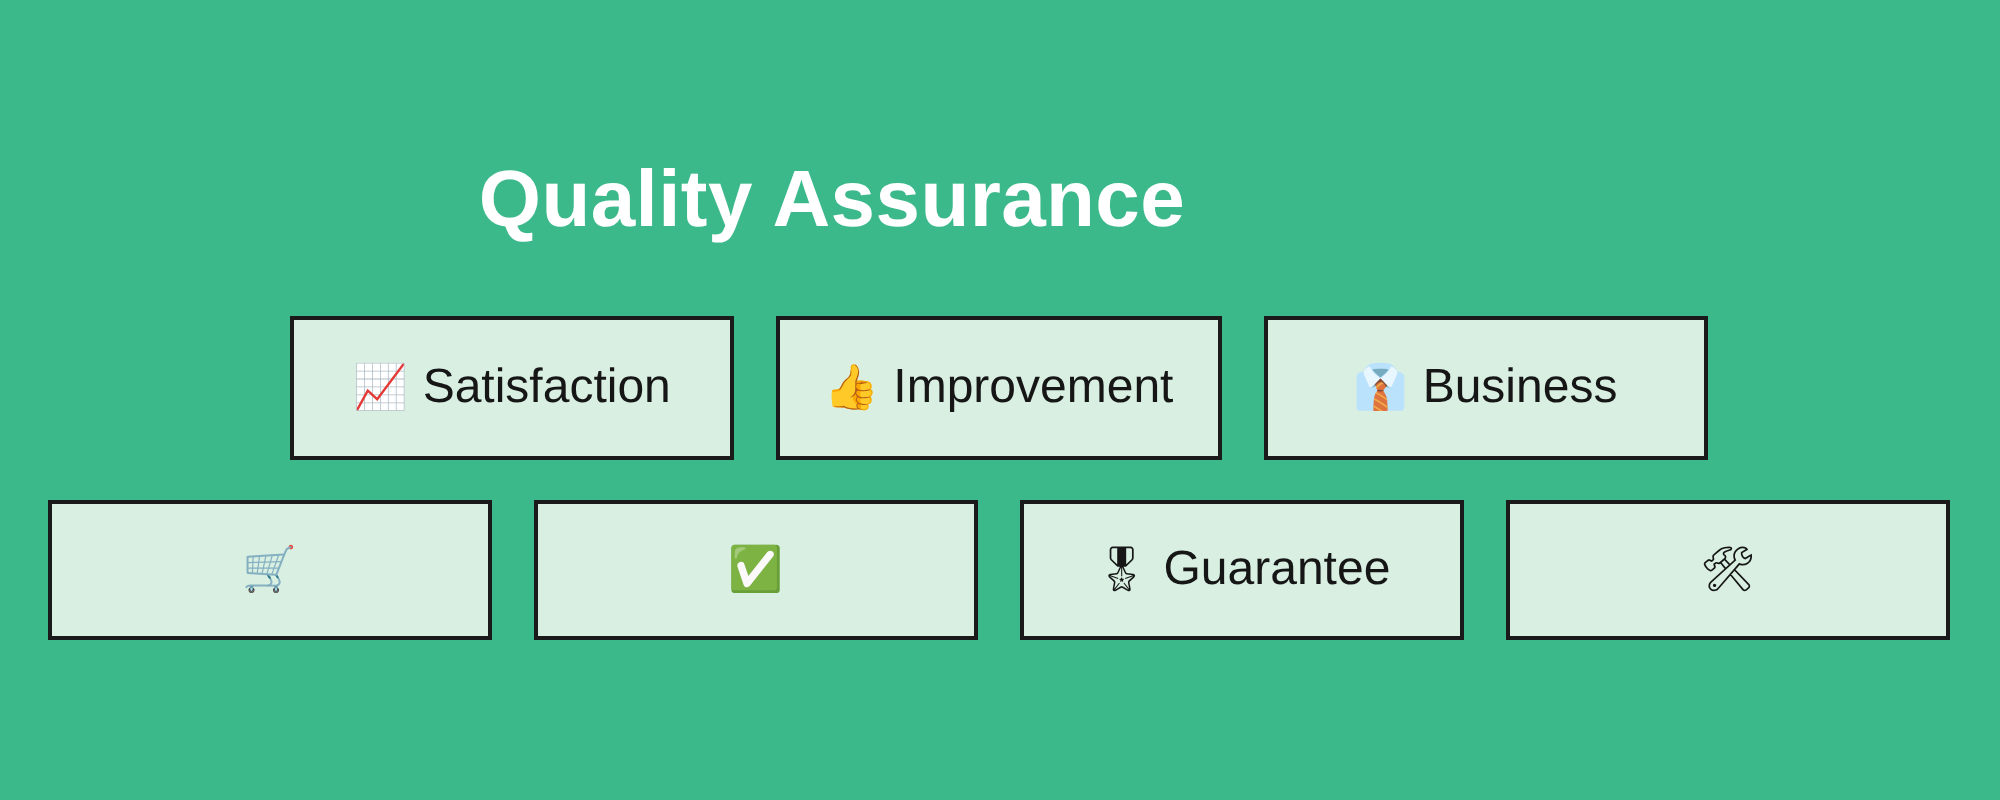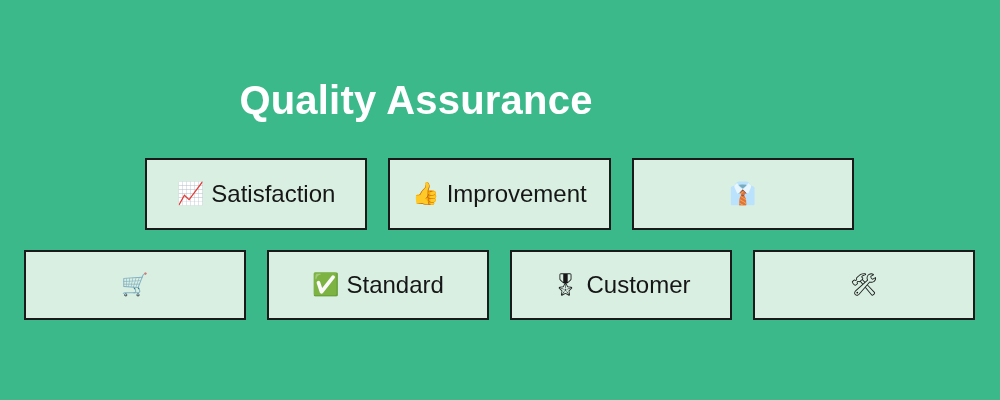--- a/index.html
+++ b/index.html
@@ -101,44 +101,44 @@
     <div class="card">
       <span class="card-label">
         <span class="card-icon">👍</span>
         <span class="card-text">Improvement</span>
       </span>
     </div>
 
     <div class="card">
       <span class="card-label">
         <span class="card-icon">👔</span>
+        <span class="card-text">Business</span>
       </span>
     </div>
 
   </div>
 
   <div class="row" id="row-2">
 
     <div class="card">
       <span class="card-label">
         <span class="card-icon">🛒</span>
       </span>
     </div>
 
     <div class="card">
       <span class="card-label">
         <span class="card-icon">✅</span>
-        <span class="card-text">Standard</span>
       </span>
     </div>
 
     <div class="card">
       <span class="card-label">
         <span class="card-icon">🎖</span>
-        <span class="card-text">Customer</span>
+        <span class="card-text">Guarantee</span>
       </span>
     </div>
 
     <div class="card">
       <span class="card-label">
         <span class="card-icon">🛠</span>
       </span>
     </div>
 
   </div>

